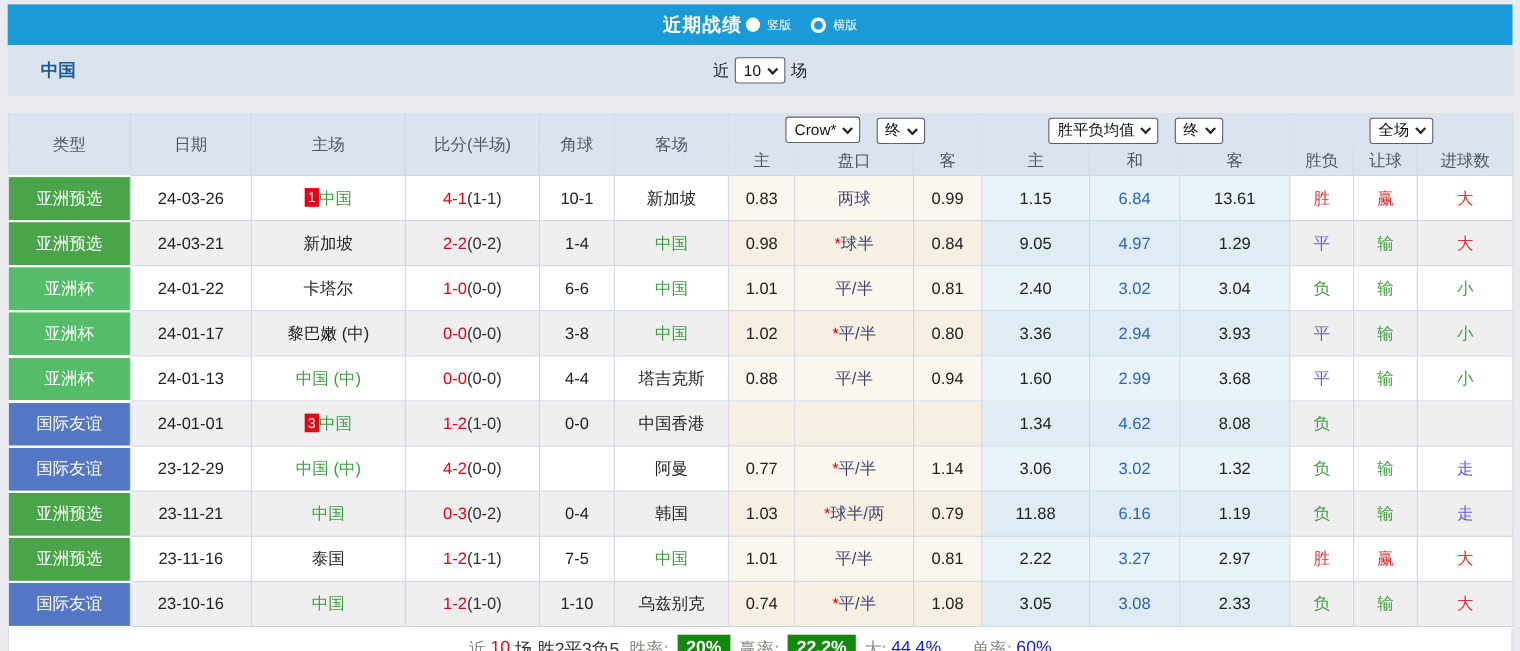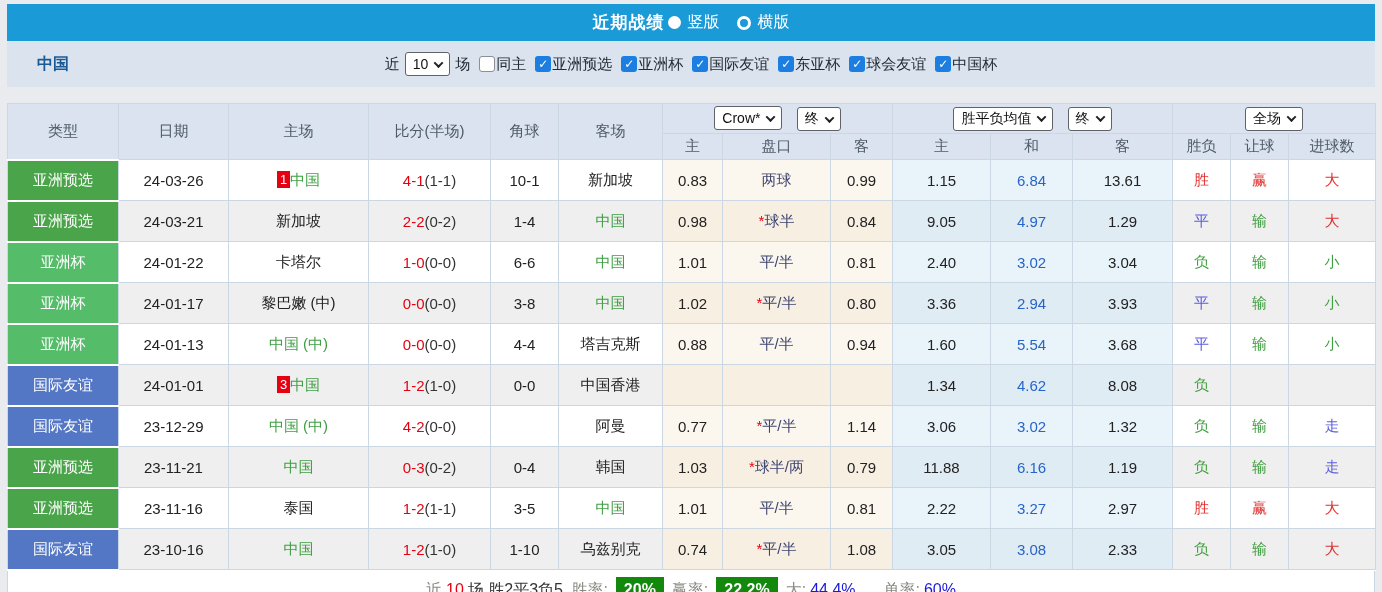--- a/index.html
+++ b/index.html
@@ -12,21 +12,21 @@
   .page { padding:4px 7px 0 7px; }
 
   
   .titlebar {
     height:37px; background:#1a9ad7; color:#fff;
     display:flex; align-items:center; justify-content:center; gap:7px;
   }
   .title { font-size:17px; font-weight:bold; letter-spacing:1px; }
   .radio-filled { width:13px; height:13px; border-radius:50%; background:#fff; display:inline-block; margin-left:-4px; }
   .radio-empty  { width:14px; height:14px; border-radius:50%; border:3px solid #fff; display:inline-block; margin-left:10px; }
-  .layout-label { font-size:16px; }
+  .layout-label { font-size:11px; }
 
   
   .filterbar {
     height:46px; background:#dbe4ee; position:relative;
     display:flex; align-items:center; justify-content:center;
     font-size:15px; color:#222a35;
   }
   .team-label { position:absolute; left:30px; color:#1c5a96; font-weight:bold; font-size:16px; }
   .flt { display:flex; align-items:center; }
   .select {
@@ -98,36 +98,20 @@
 
   <div class="filterbar">
     <span class="team-label">中国</span>
     <span class="flt">
       <span>近</span>
       <span class="select">
         <span>10</span>
         <span class="chev"></span>
       </span>
       <span>场</span>
-      <span class="flt" id="filter-items">
-          <span class="cb unchecked"></span>
-          <span>同主</span>
-          <span class="cb checked"></span>
-          <span>亚洲预选</span>
-          <span class="cb checked"></span>
-          <span>亚洲杯</span>
-          <span class="cb checked"></span>
-          <span>国际友谊</span>
-          <span class="cb checked"></span>
-          <span>东亚杯</span>
-          <span class="cb checked"></span>
-          <span>球会友谊</span>
-          <span class="cb checked"></span>
-          <span>中国杯</span>
-        </span>
     </span>
   </div>
 
   <table>
     <colgroup>
       <col style="width:111px">
         <col style="width:110px">
         <col style="width:140px">
       <col style="width:122px">
         <col style="width:68px">
@@ -262,21 +246,21 @@
           <td class="type-cell" style="background: rgb(85, 189, 105);">亚洲杯</td>
           <td>24-01-13</td>
           <td><span class="team-self">中国 (中)</span></td>
           <td><span class="score-main">0-0</span><span class="score-half">(0-0)</span></td>
           <td>4-4</td>
           <td><span>塔吉克斯</span></td>
           <td class="odd-col">0.88</td>
           <td class="odd-col"><span class="pan">平/半</span></td>
           <td class="odd-col">0.94</td>
           <td class="mean-col">1.60</td>
-          <td class="mean-col mean-draw">5.54</td>
+          <td class="mean-col mean-draw">2.99</td>
           <td class="mean-col">3.68</td>
           <td class="res-blue">平</td>
           <td class="res-green">输</td>
           <td class="res-green">小</td>
         </tr>
         <tr>
           <td class="type-cell" style="background: rgb(84, 119, 197);">国际友谊</td>
           <td>24-01-01</td>
           <td><span class="rank-badge">3</span><span class="team-self">中国</span></td>
           <td><span class="score-main">1-2</span><span class="score-half">(1-0)</span></td>
@@ -324,21 +308,21 @@
           <td class="mean-col">1.19</td>
           <td class="res-green">负</td>
           <td class="res-green">输</td>
           <td class="res-blue">走</td>
         </tr>
         <tr>
           <td class="type-cell" style="background: rgb(74, 164, 73);">亚洲预选</td>
           <td>23-11-16</td>
           <td><span>泰国</span></td>
           <td><span class="score-main">1-2</span><span class="score-half">(1-1)</span></td>
-          <td>3-5</td>
+          <td>7-5</td>
           <td><span class="team-self">中国</span></td>
           <td class="odd-col">1.01</td>
           <td class="odd-col"><span class="pan">平/半</span></td>
           <td class="odd-col">0.81</td>
           <td class="mean-col">2.22</td>
           <td class="mean-col mean-draw">3.27</td>
           <td class="mean-col">2.97</td>
           <td class="res-red">胜</td>
           <td class="res-red">赢</td>
           <td class="res-red">大</td>

